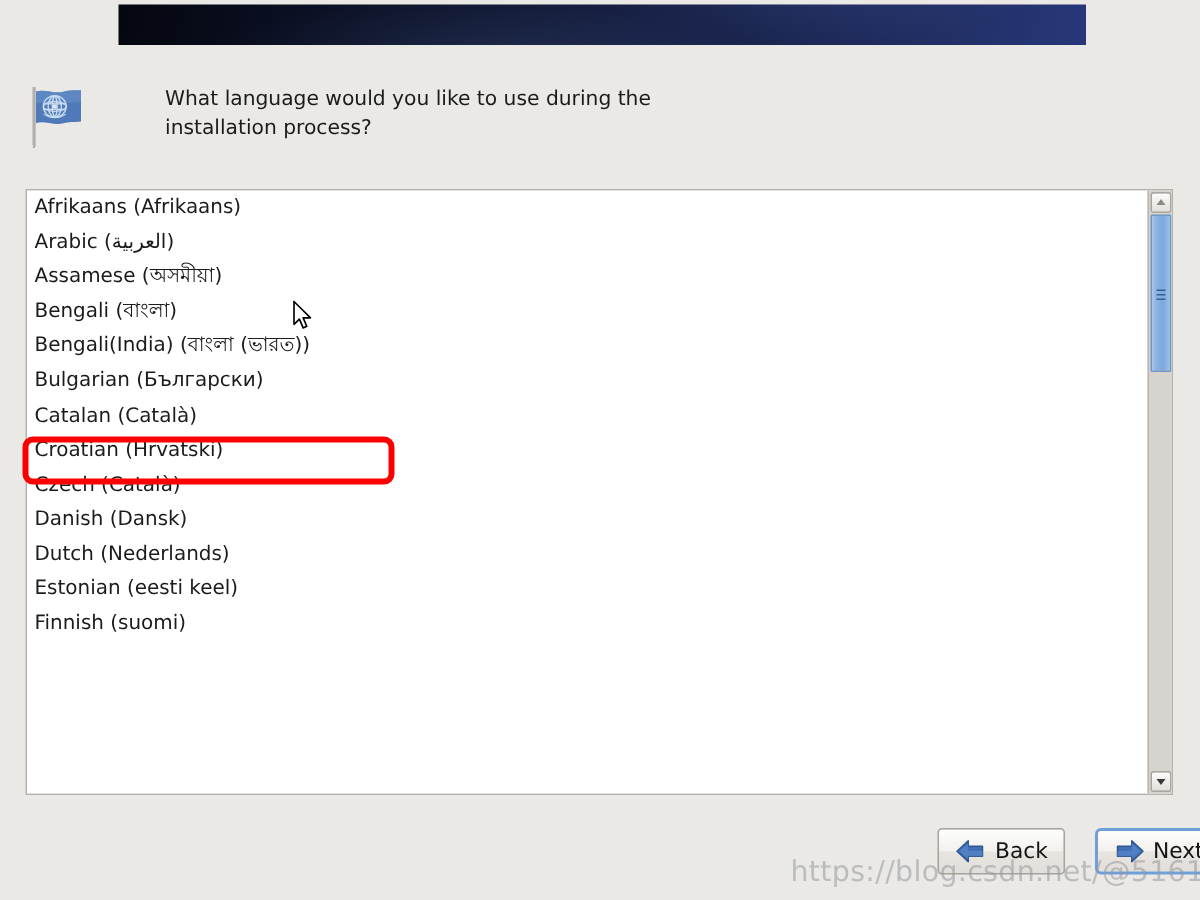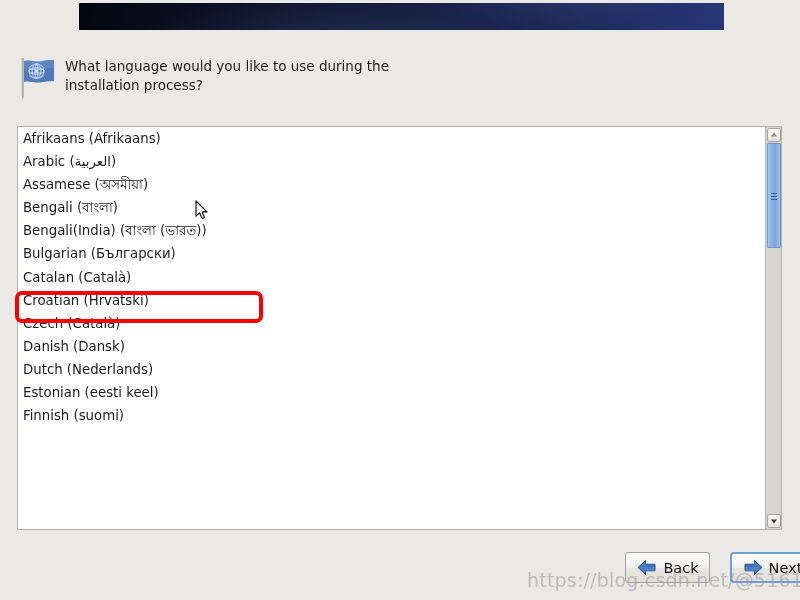--- a/index.html
+++ b/index.html
@@ -40,20 +40,21 @@
   }
 
   
   #prompt-row {
     position: absolute;
     left: 16px;
     top: 54px;
     width: 600px;
     display: flex;
     align-items: flex-start;
+    gap: 45px;
   }
   #flag-icon {
     width: 40px;
     height: 44px;
     flex: 0 0 40px;
     position: relative;
     margin-top: 2px;
   }
   #prompt-text {
     margin-left: 9px;

